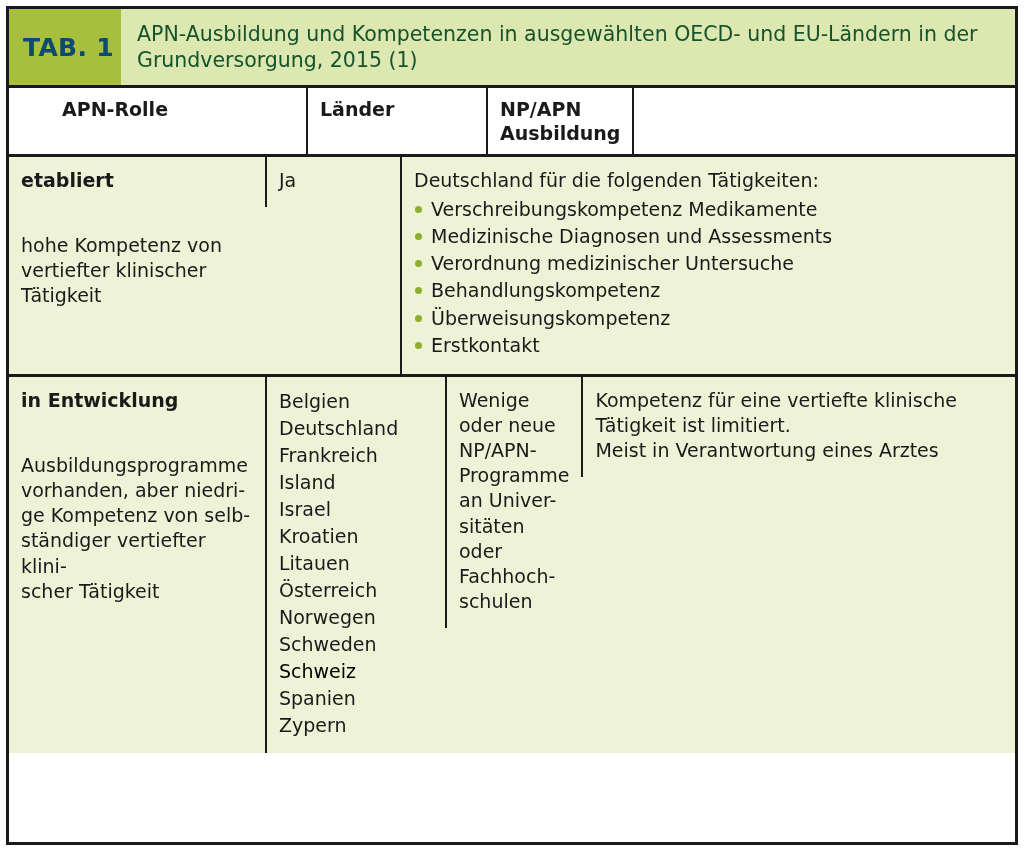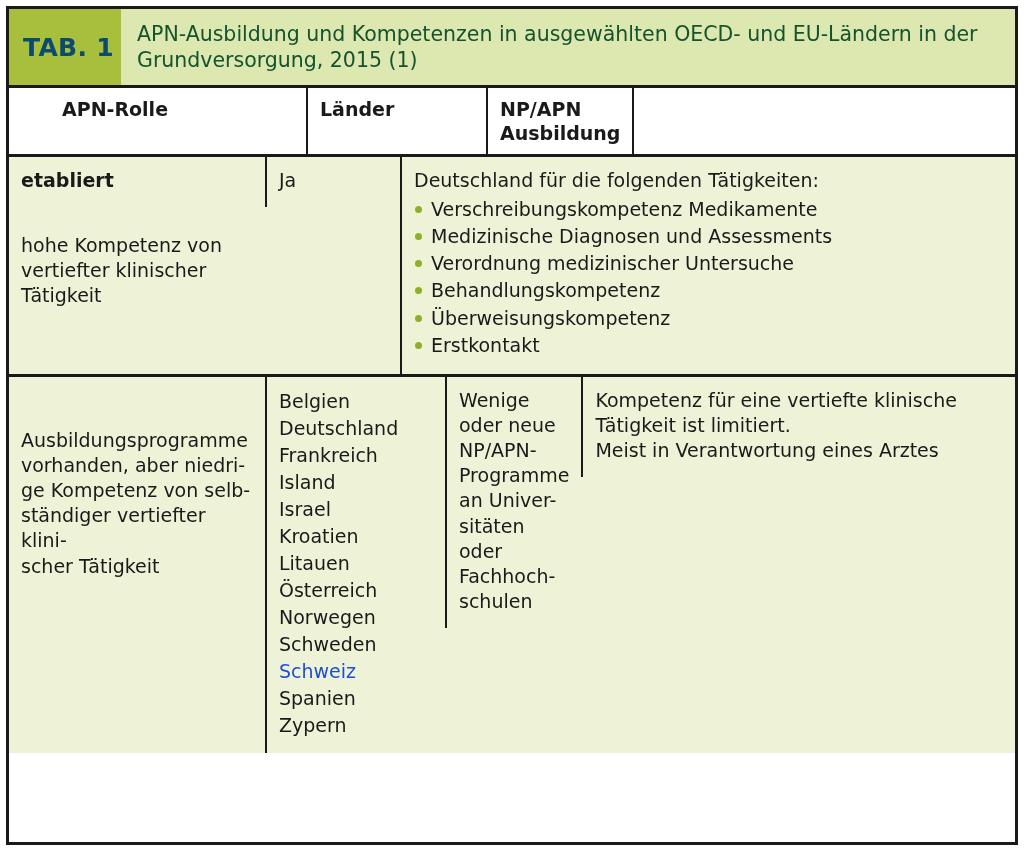--- a/index.html
+++ b/index.html
@@ -95,21 +95,21 @@
     margin-top: 40px;
   }
   .country-list {
     list-style: none;
     margin: 0;
     padding: 0;
   }
   .country-list li {
     line-height: 1.42;
   }
-  .country-list li.highlight { color: #1d4ed8; }
+  .country-list li.highlight { color: #000000; }
   .plain-text {
     white-space: pre-line;
   }
   .bullets {
     list-style: none;
     margin: 4px 0 0 0;
     padding: 0;
   }
   .bullets li {
     position: relative;
@@ -164,20 +164,21 @@
         <li>Verordnung medizinischer Untersuche</li>
         <li>Behandlungskompetenz</li>
         <li>Überweisungskompetenz</li>
         <li>Erstkontakt</li>
       </ul>
     </div>
   </div>
 
   <div class="row">
     <div class="col c1">
+      <span class="role-title">in Entwicklung</span>
       <span class="role-desc">Ausbildungsprogramme
 vorhanden, aber niedri-
 ge Kompetenz von selb-
 ständiger vertiefter klini-
 scher Tätigkeit</span>
     </div>
     <div class="col c2">
       <ul class="country-list">
         <li>Belgien</li>
         <li>Deutschland</li>

